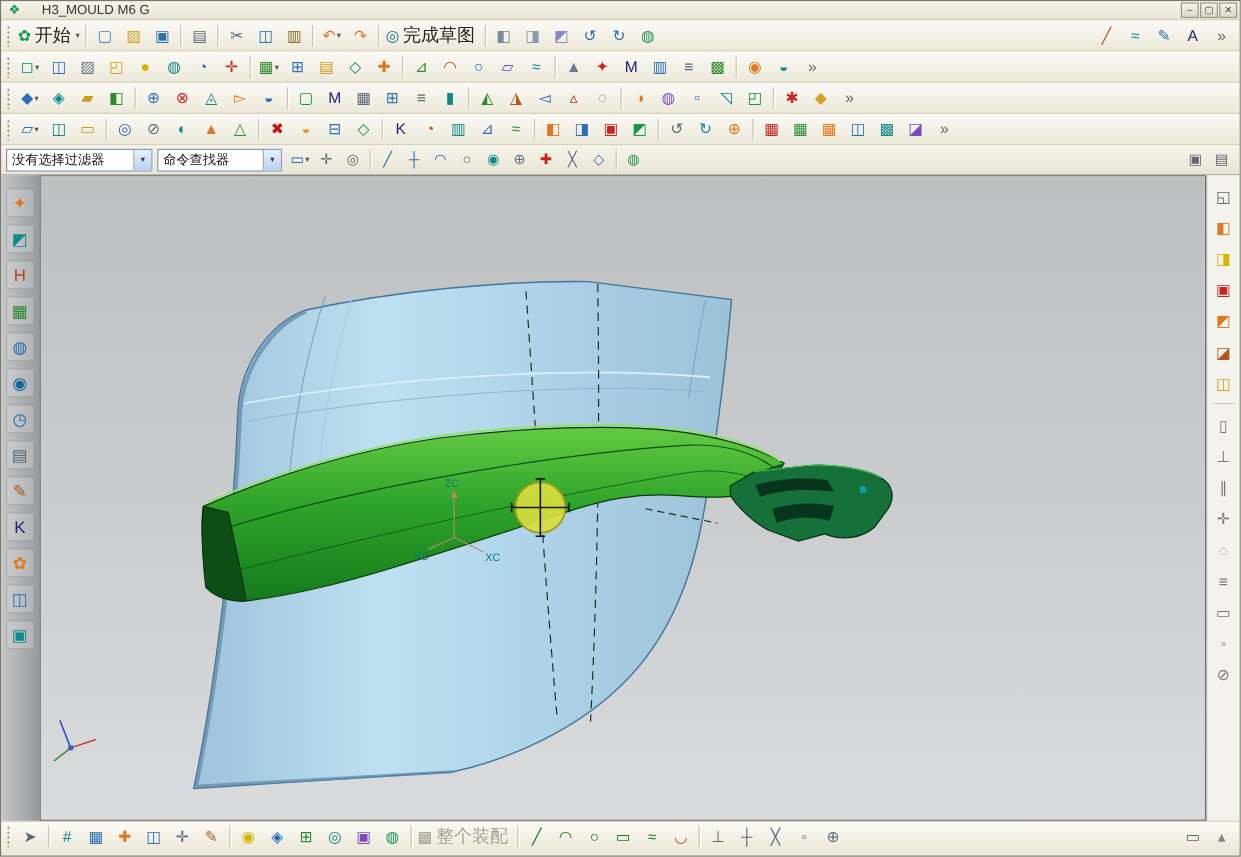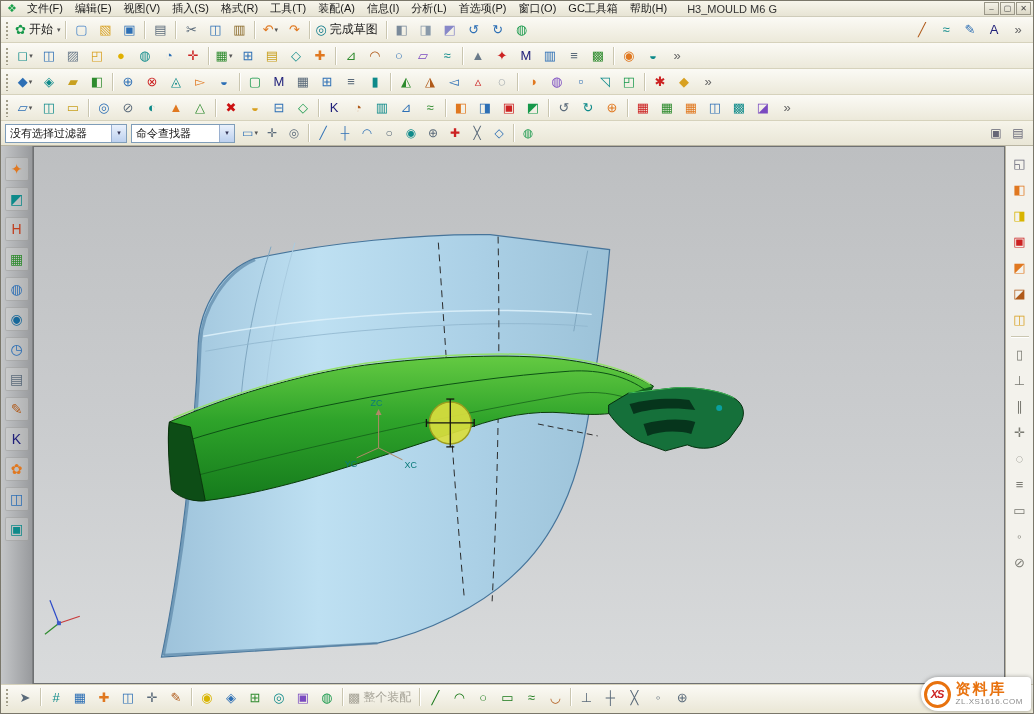--- a/index.html
+++ b/index.html
@@ -25,21 +25,21 @@
   .row { height:26px; display:flex; align-items:center; padding:0 3px;
          background:linear-gradient(#fbfaf5,#ece9da); border-bottom:1px solid #d6d2bc; }
   .row::before { content:""; width:4px; height:18px; margin:0 4px 0 1px;
          background-image:radial-gradient(circle,#a29e8a 1px,transparent 1.1px);
          background-size:4px 4px; }
   .row.bottom { border-bottom:none; border-top:1px solid #d6d2bc; height:25px; }
   .tbtn { height:22px; min-width:22px; display:inline-flex; align-items:center;
           justify-content:center; margin:0 1px; border:1px solid transparent;
           border-radius:2px; cursor:default; }
   .tbtn .glyph { font-size:13px; line-height:1; }
-  .tbtn .tlabel { font-size:12px; margin:0 3px 0 3px; color:#222; white-space:nowrap; }
+  .tbtn .tlabel { font-size:15px; margin:0 3px 0 3px; color:#222; white-space:nowrap; }
   .tbtn .darr { font-size:7px; color:#555; margin-left:1px; }
   .tbtn.disabled .glyph, .tbtn.disabled .tlabel { color:#a5a296 !important; }
   .sep { width:1px; height:18px; background:#cac6b0; box-shadow:1px 0 0 #fff; margin:0 3px;
          flex:none; }
   .spacer { flex:1; }
 
   
   .selbar { height:25px; display:flex; align-items:center; padding:0 4px;
             background:linear-gradient(#f6f4ea,#e9e6d6); border-bottom:1px solid #b9b5a2; }
   .combo { display:flex; align-items:center; height:19px; background:#fff;
@@ -80,35 +80,20 @@
   .wm-title { color:#e8720e; font-weight:bold; font-size:15px; letter-spacing:2px; }
   .wm-url { color:#8d8d8d; font-size:8px; text-align:right; letter-spacing:.5px; }
 </style>
 </head>
 <body>
 
 <div class="window">
 
   <div class="menubar">
     <span class="appicon">❖</span>
-    <nav class="menus">
-        <span class="menu-item">文件(F)</span>
-        <span class="menu-item">编辑(E)</span>
-        <span class="menu-item">视图(V)</span>
-        <span class="menu-item">插入(S)</span>
-        <span class="menu-item">格式(R)</span>
-        <span class="menu-item">工具(T)</span>
-        <span class="menu-item">装配(A)</span>
-        <span class="menu-item">信息(I)</span>
-        <span class="menu-item">分析(L)</span>
-        <span class="menu-item">首选项(P)</span>
-        <span class="menu-item">窗口(O)</span>
-        <span class="menu-item">GC工具箱</span>
-        <span class="menu-item">帮助(H)</span>
-      </nav>
     <span class="wtitle">H3_MOULD M6 G</span>
     <span class="flex"></span>
     <span class="wc">–</span>
     <span class="wc">▢</span>
     <span class="wc">✕</span>
   </div>
 
   <div class="row">
       <span class="tbtn">
         <span class="glyph" style="color: rgb(22, 152, 74);">✿</span>
@@ -811,21 +796,14 @@
       </span>
       <span class="spacer"></span>
       <span class="tbtn">
         <span class="glyph" style="color: rgb(90, 106, 122);">▭</span>
       </span>
       <span class="tbtn">
         <span class="glyph" style="color: rgb(136, 136, 136);">▴</span>
       </span>
     </div>
 
-  <div class="watermark">
-    <span class="wm-logo">XS</span>
-    <span class="wm-col">
-      <span class="wm-title">资料库</span>
-      <span class="wm-url">ZL.XS1616.COM</span>
-    </span>
-  </div>
 
 </div>
 
 </body></html>

